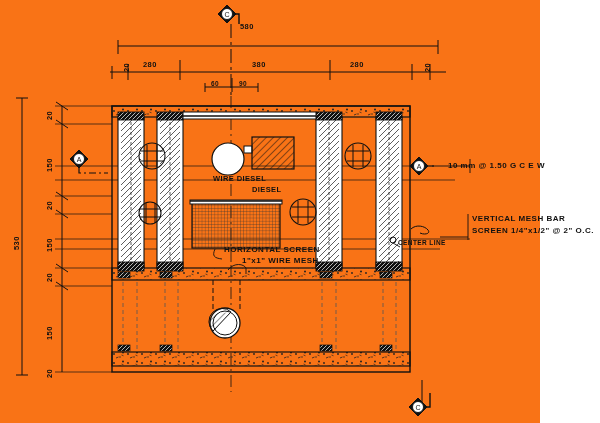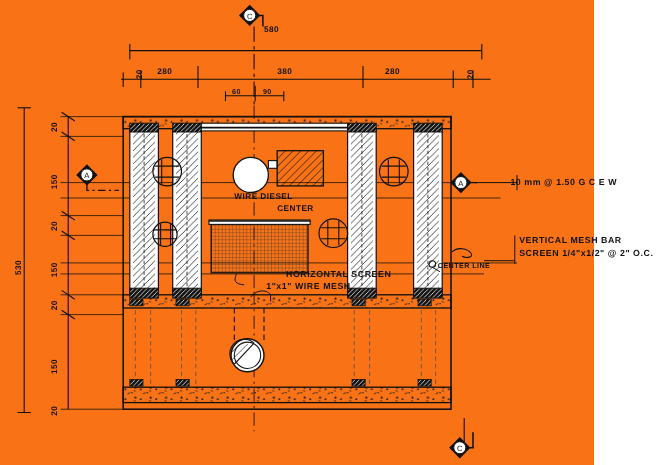--- a/index.html
+++ b/index.html
@@ -279,26 +279,26 @@
 <div class="lbl rot90" style="left:12px;top:250px;">530</div>
 
 <div class="lbl rot90" style="left:45px;top:120px;">20</div>
 <div class="lbl rot90" style="left:45px;top:172px;">150</div>
 <div class="lbl rot90" style="left:45px;top:210px;">20</div>
 <div class="lbl rot90" style="left:45px;top:252px;">150</div>
 <div class="lbl rot90" style="left:45px;top:282px;">20</div>
 <div class="lbl rot90" style="left:45px;top:340px;">150</div>
 <div class="lbl rot90" style="left:45px;top:378px;">20</div>
 
-<div class="lbl note" style="left:464px;top:161px;">10 mm @ 1.50 G C   E W</div>
+<div class="lbl note" style="left:448px;top:161px;">10 mm @ 1.50 G C   E W</div>
 
 <div class="lbl note" style="left:472px;top:214px;">VERTICAL MESH BAR</div>
 <div class="lbl note" style="left:472px;top:226px;">SCREEN  1/4"x1/2" @ 2" O.C.</div>
 
-<div class="lbl note" style="left:224px;top:245px;margin-left:36px;">HORIZONTAL SCREEN</div>
+<div class="lbl note" style="left:224px;top:245px;">HORIZONTAL SCREEN</div>
 <div class="lbl note" style="left:242px;top:256px;">1"x1"  WIRE MESH</div>
 
 <div class="lbl sm" style="left:398px;top:239px;">CENTER LINE</div>
 
 <div class="lbl" style="left:213px;top:174px;">WIRE  DIESEL</div>
-<div class="lbl" style="left:252px;top:185px;">CENTER</div>
+<div class="lbl" style="left:252px;top:185px;">DIESEL</div>
 
 </div>
 
 </body></html>

